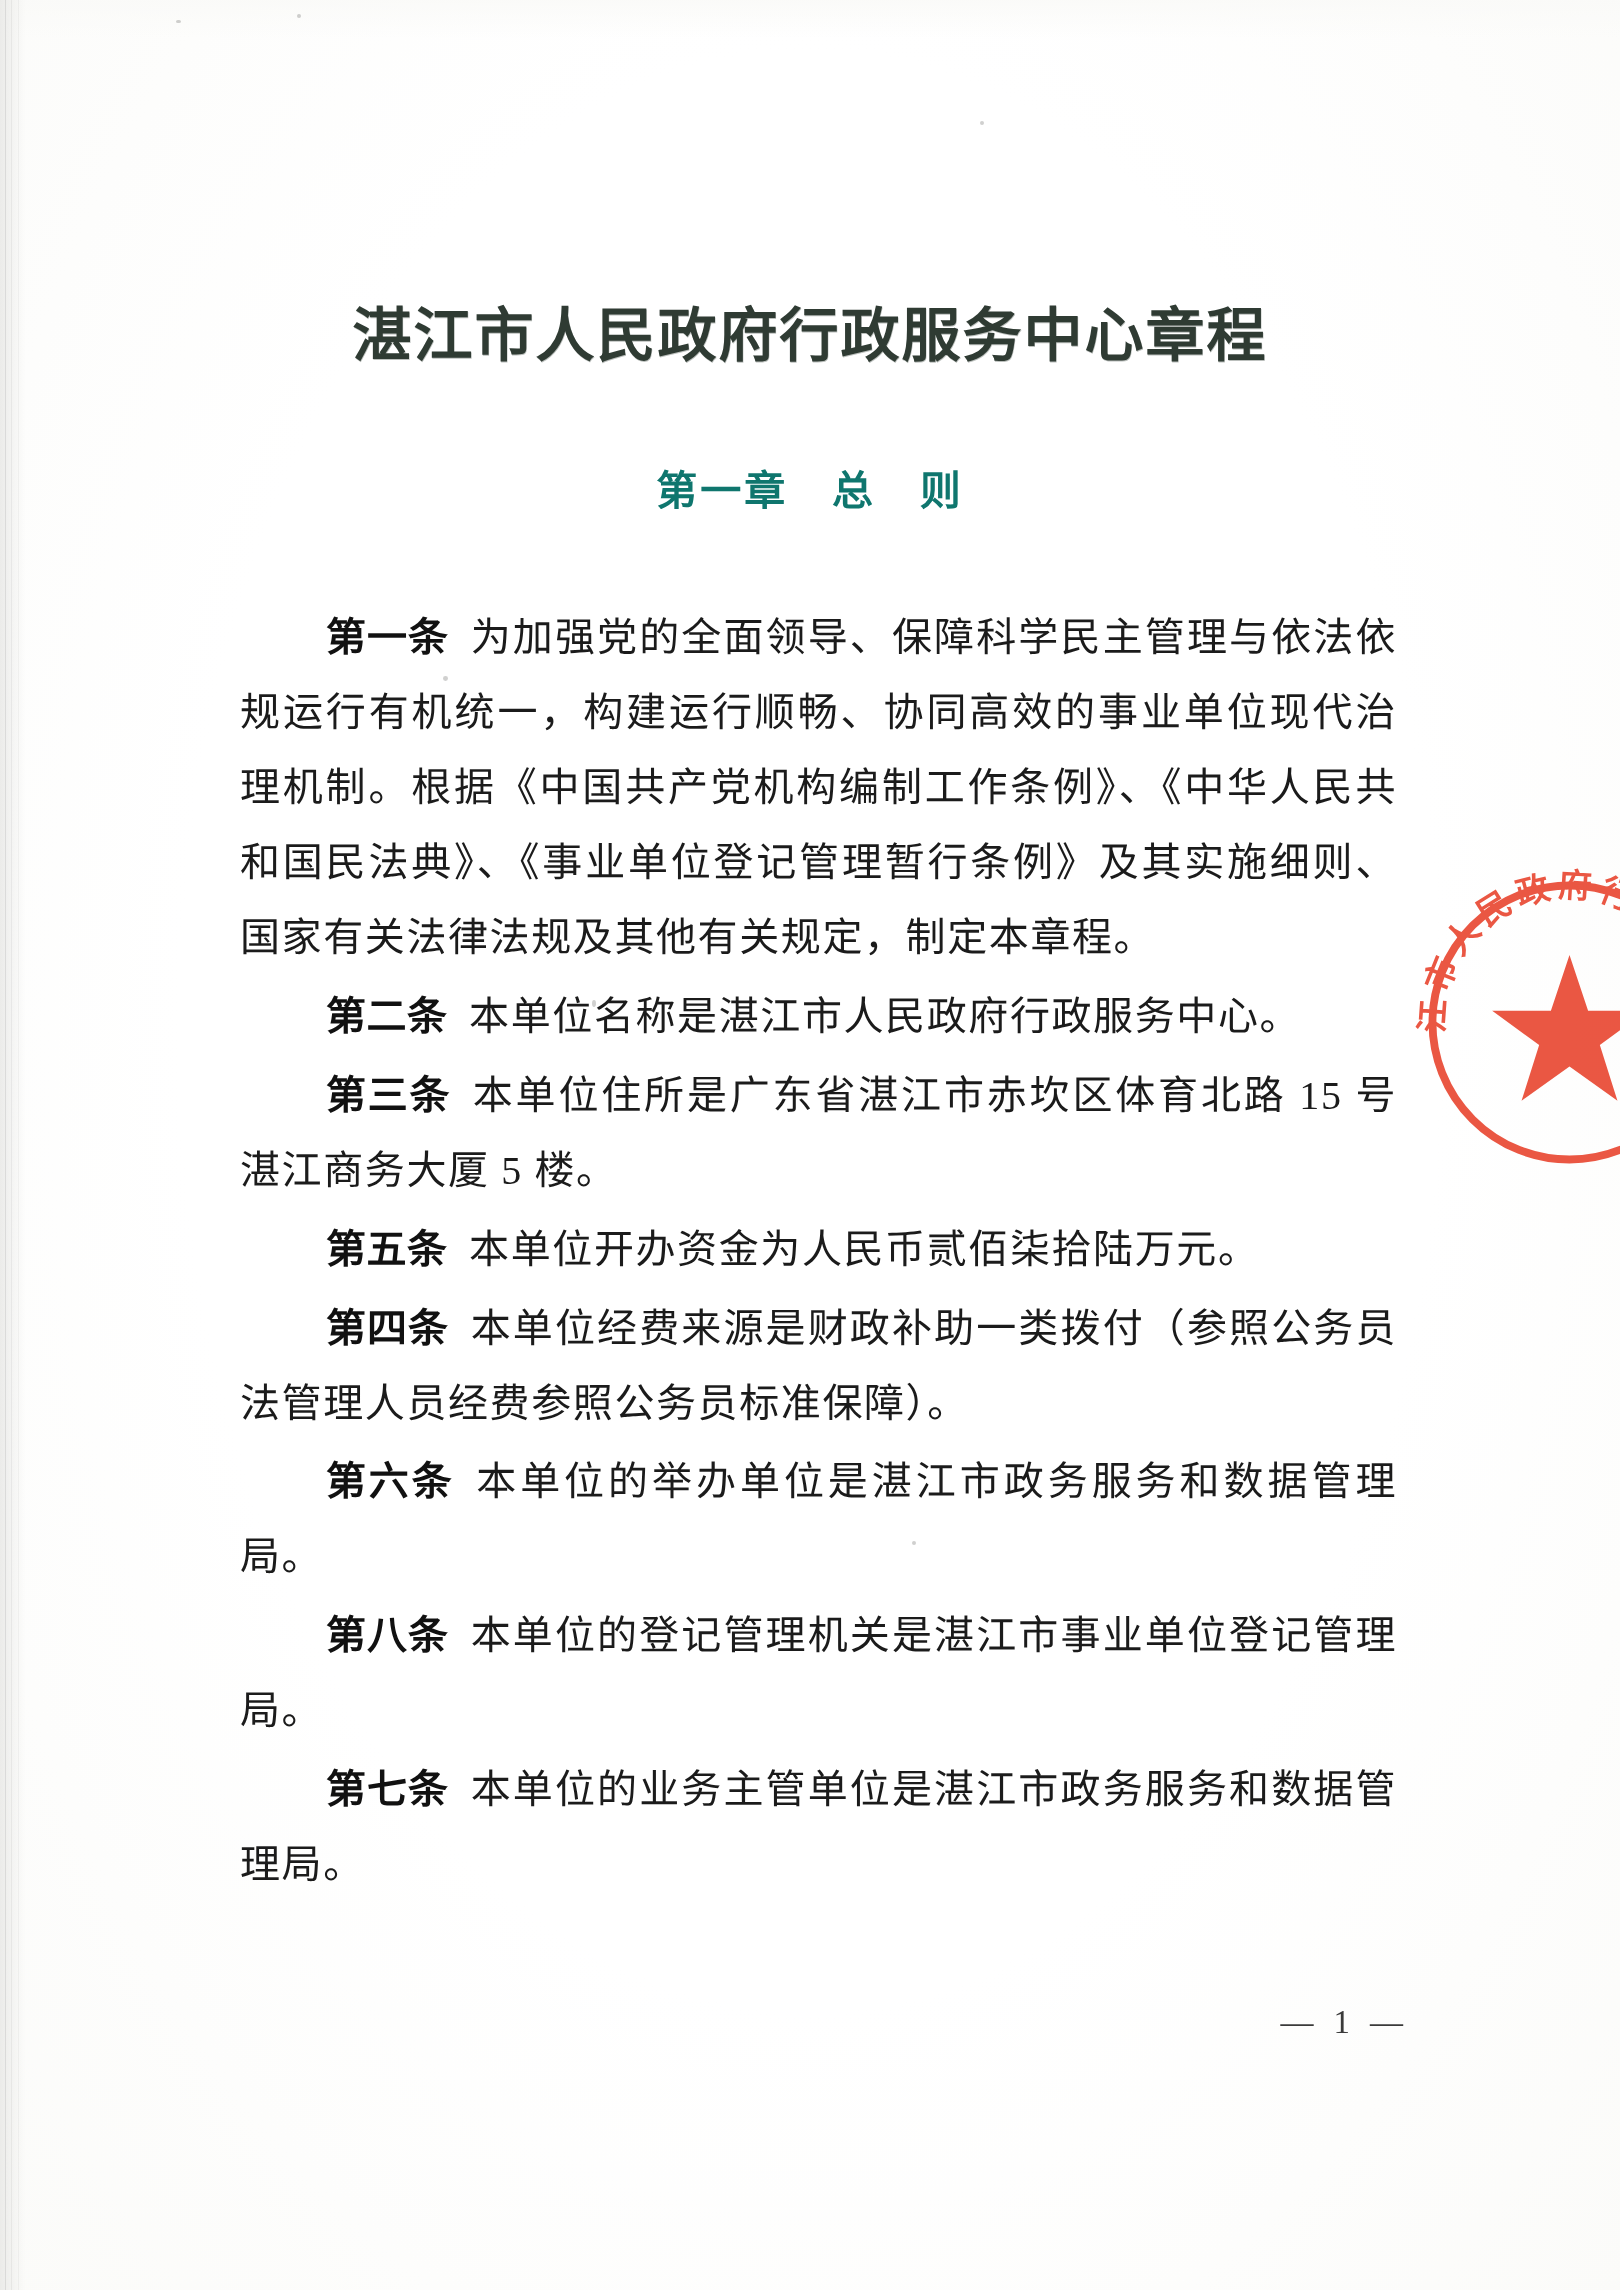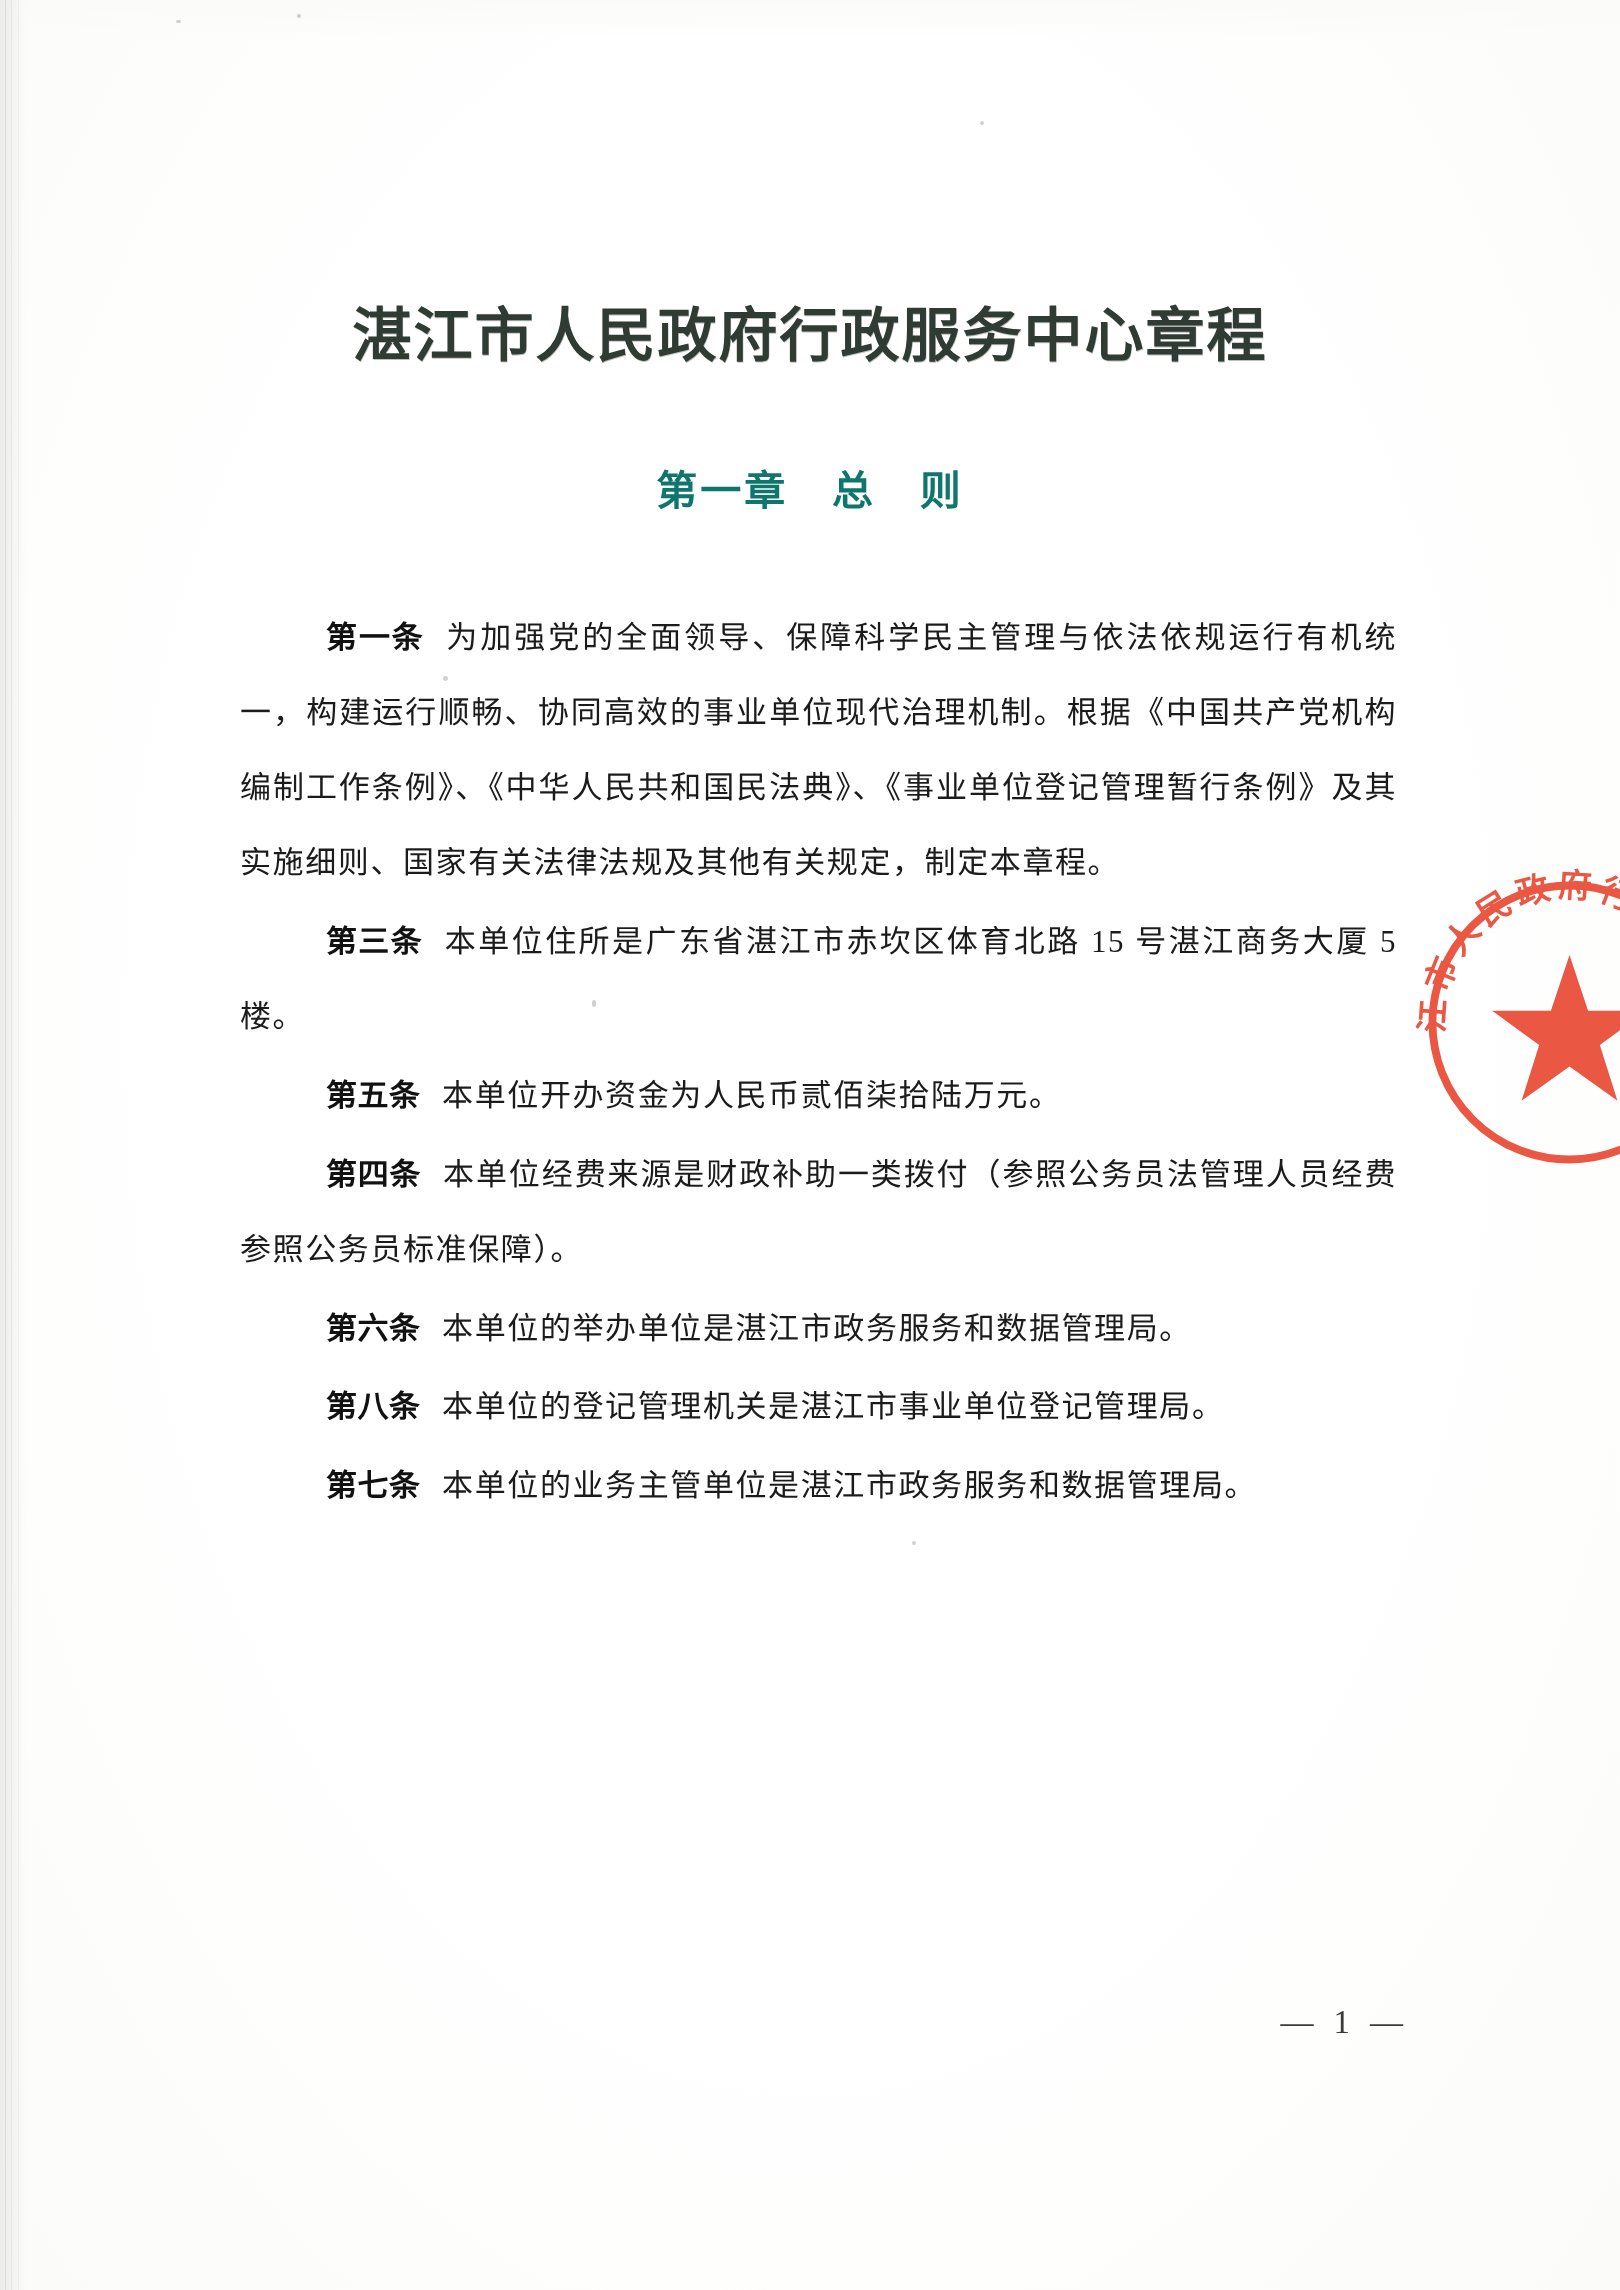--- a/index.html
+++ b/index.html
@@ -80,21 +80,21 @@
 
   
   .body-block {
     position: absolute;
     top: 600px;
     left: 240px;
     width: 1157px;
   }
 
   .article {
-    font-size: 31px;
+    font-size: 40px;
     line-height: 75px;
     letter-spacing: 1.6px;
     text-align: justify;
     text-indent: 86px;
     color: #1b1b1b;
     margin: 0 0 3.9px 0;
     font-family: "Liberation Serif", "DejaVu Serif", serif;
   }
 
   .art-no {
@@ -149,20 +149,23 @@
   <div class="doc-title">湛江市人民政府行政服务中心章程</div>
 
   <div class="chapter-heading">第一章　总　则</div>
 
   <div class="body-block">
 
     <p class="article">
       <span class="art-no">第一条</span><span>为加强党的全面领导、保障科学民主管理与依法依规运行有机统一，构建运行顺畅、协同高效的事业单位现代治理机制。根据《中国共产党机构编制工作条例》、《中华人民共和国民法典》、《事业单位登记管理暂行条例》及其实施细则、国家有关法律法规及其他有关规定，制定本章程。</span>
     </p>
 
+    <p class="article">
+      <span class="art-no">第二条</span><span>本单位名称是湛江市人民政府行政服务中心。</span>
+    </p>
 
     <p class="article">
       <span class="art-no">第三条</span><span>本单位住所是广东省湛江市赤坎区体育北路 15 号湛江商务大厦 5 楼。</span>
     </p>
 
     <p class="article">
       <span class="art-no">第五条</span><span>本单位开办资金为人民币贰佰柒拾陆万元。</span>
     </p>
 
     <p class="article">

